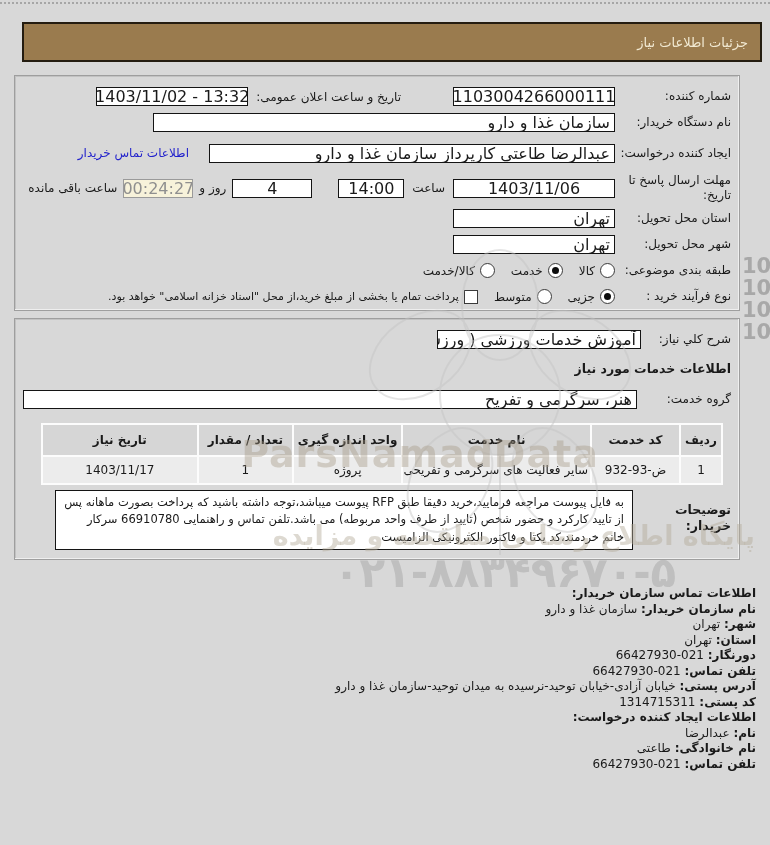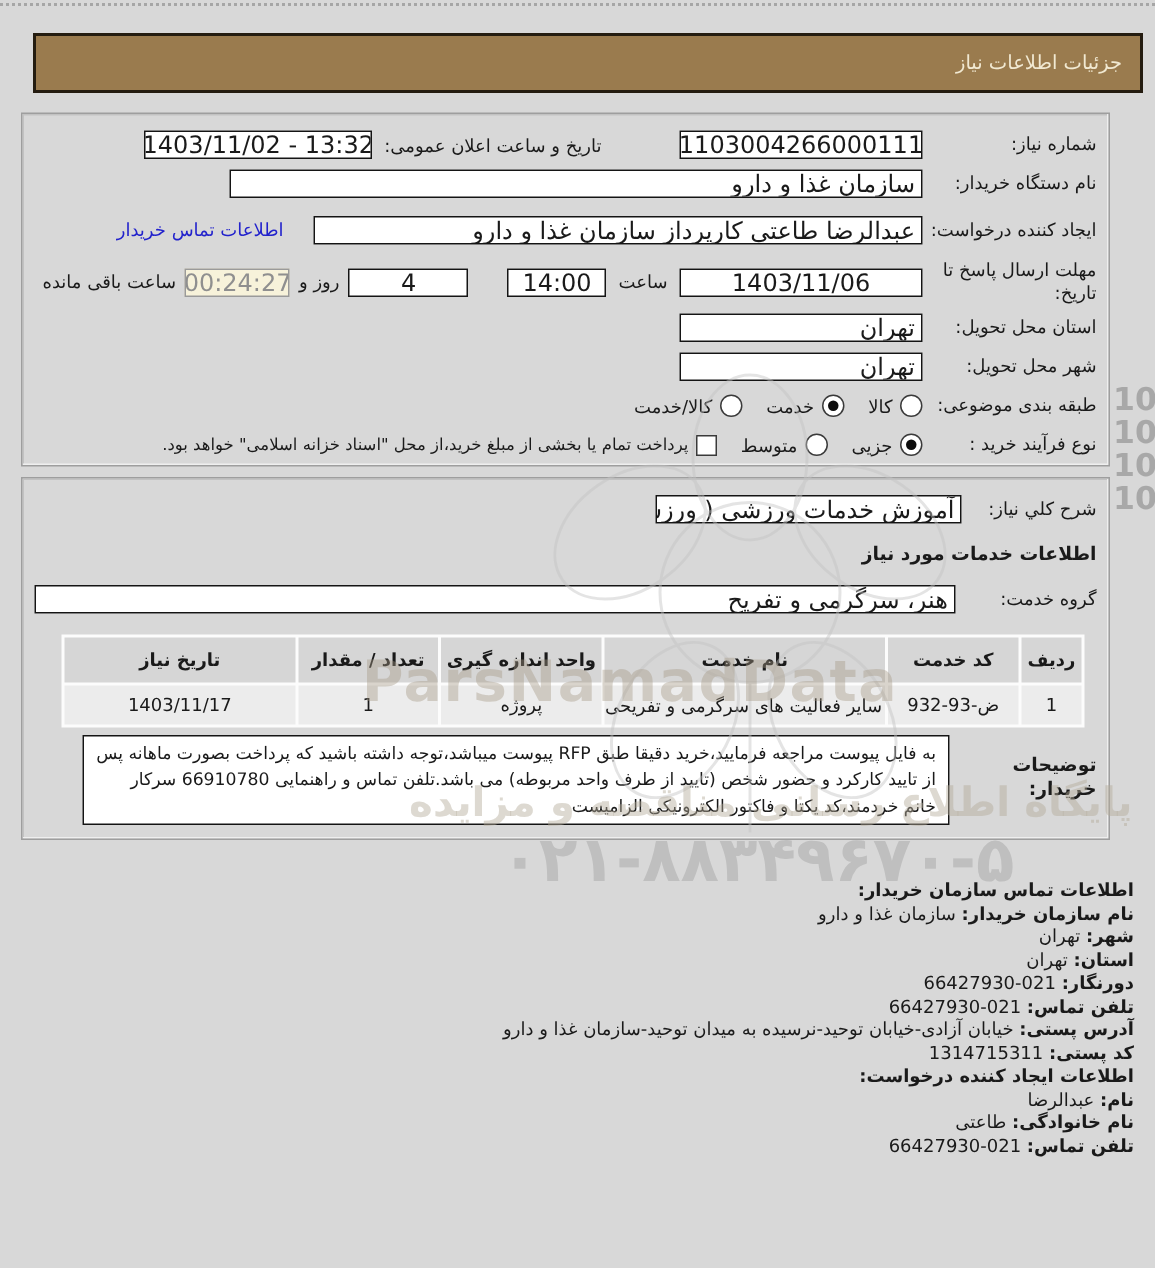--- a/index.html
+++ b/index.html
@@ -99,21 +99,21 @@
 
   <div class="content">
 
     <div class="titlebar">
       <span>جزئیات اطلاعات نیاز</span>
     </div>
 
     <div class="gbox" id="box1">
 
       <div class="row">
-        <span class="lbl">شماره نیاز:</span>
+        <span class="lbl">شماره کننده:</span>
         <span class="inp center ltr" style="width:162px">1103004266000111</span>
         <span style="margin-right:52px;margin-left:8px">تاریخ و ساعت اعلان عمومی:</span>
         <span class="inp center ltr" style="width:152px">1403/11/02 - 13:32</span>
       </div>
 
       <div class="row">
         <span class="lbl">نام دستگاه خریدار:</span>
         <span class="inp" style="width:462px">سازمان غذا و دارو</span>
       </div>
 

